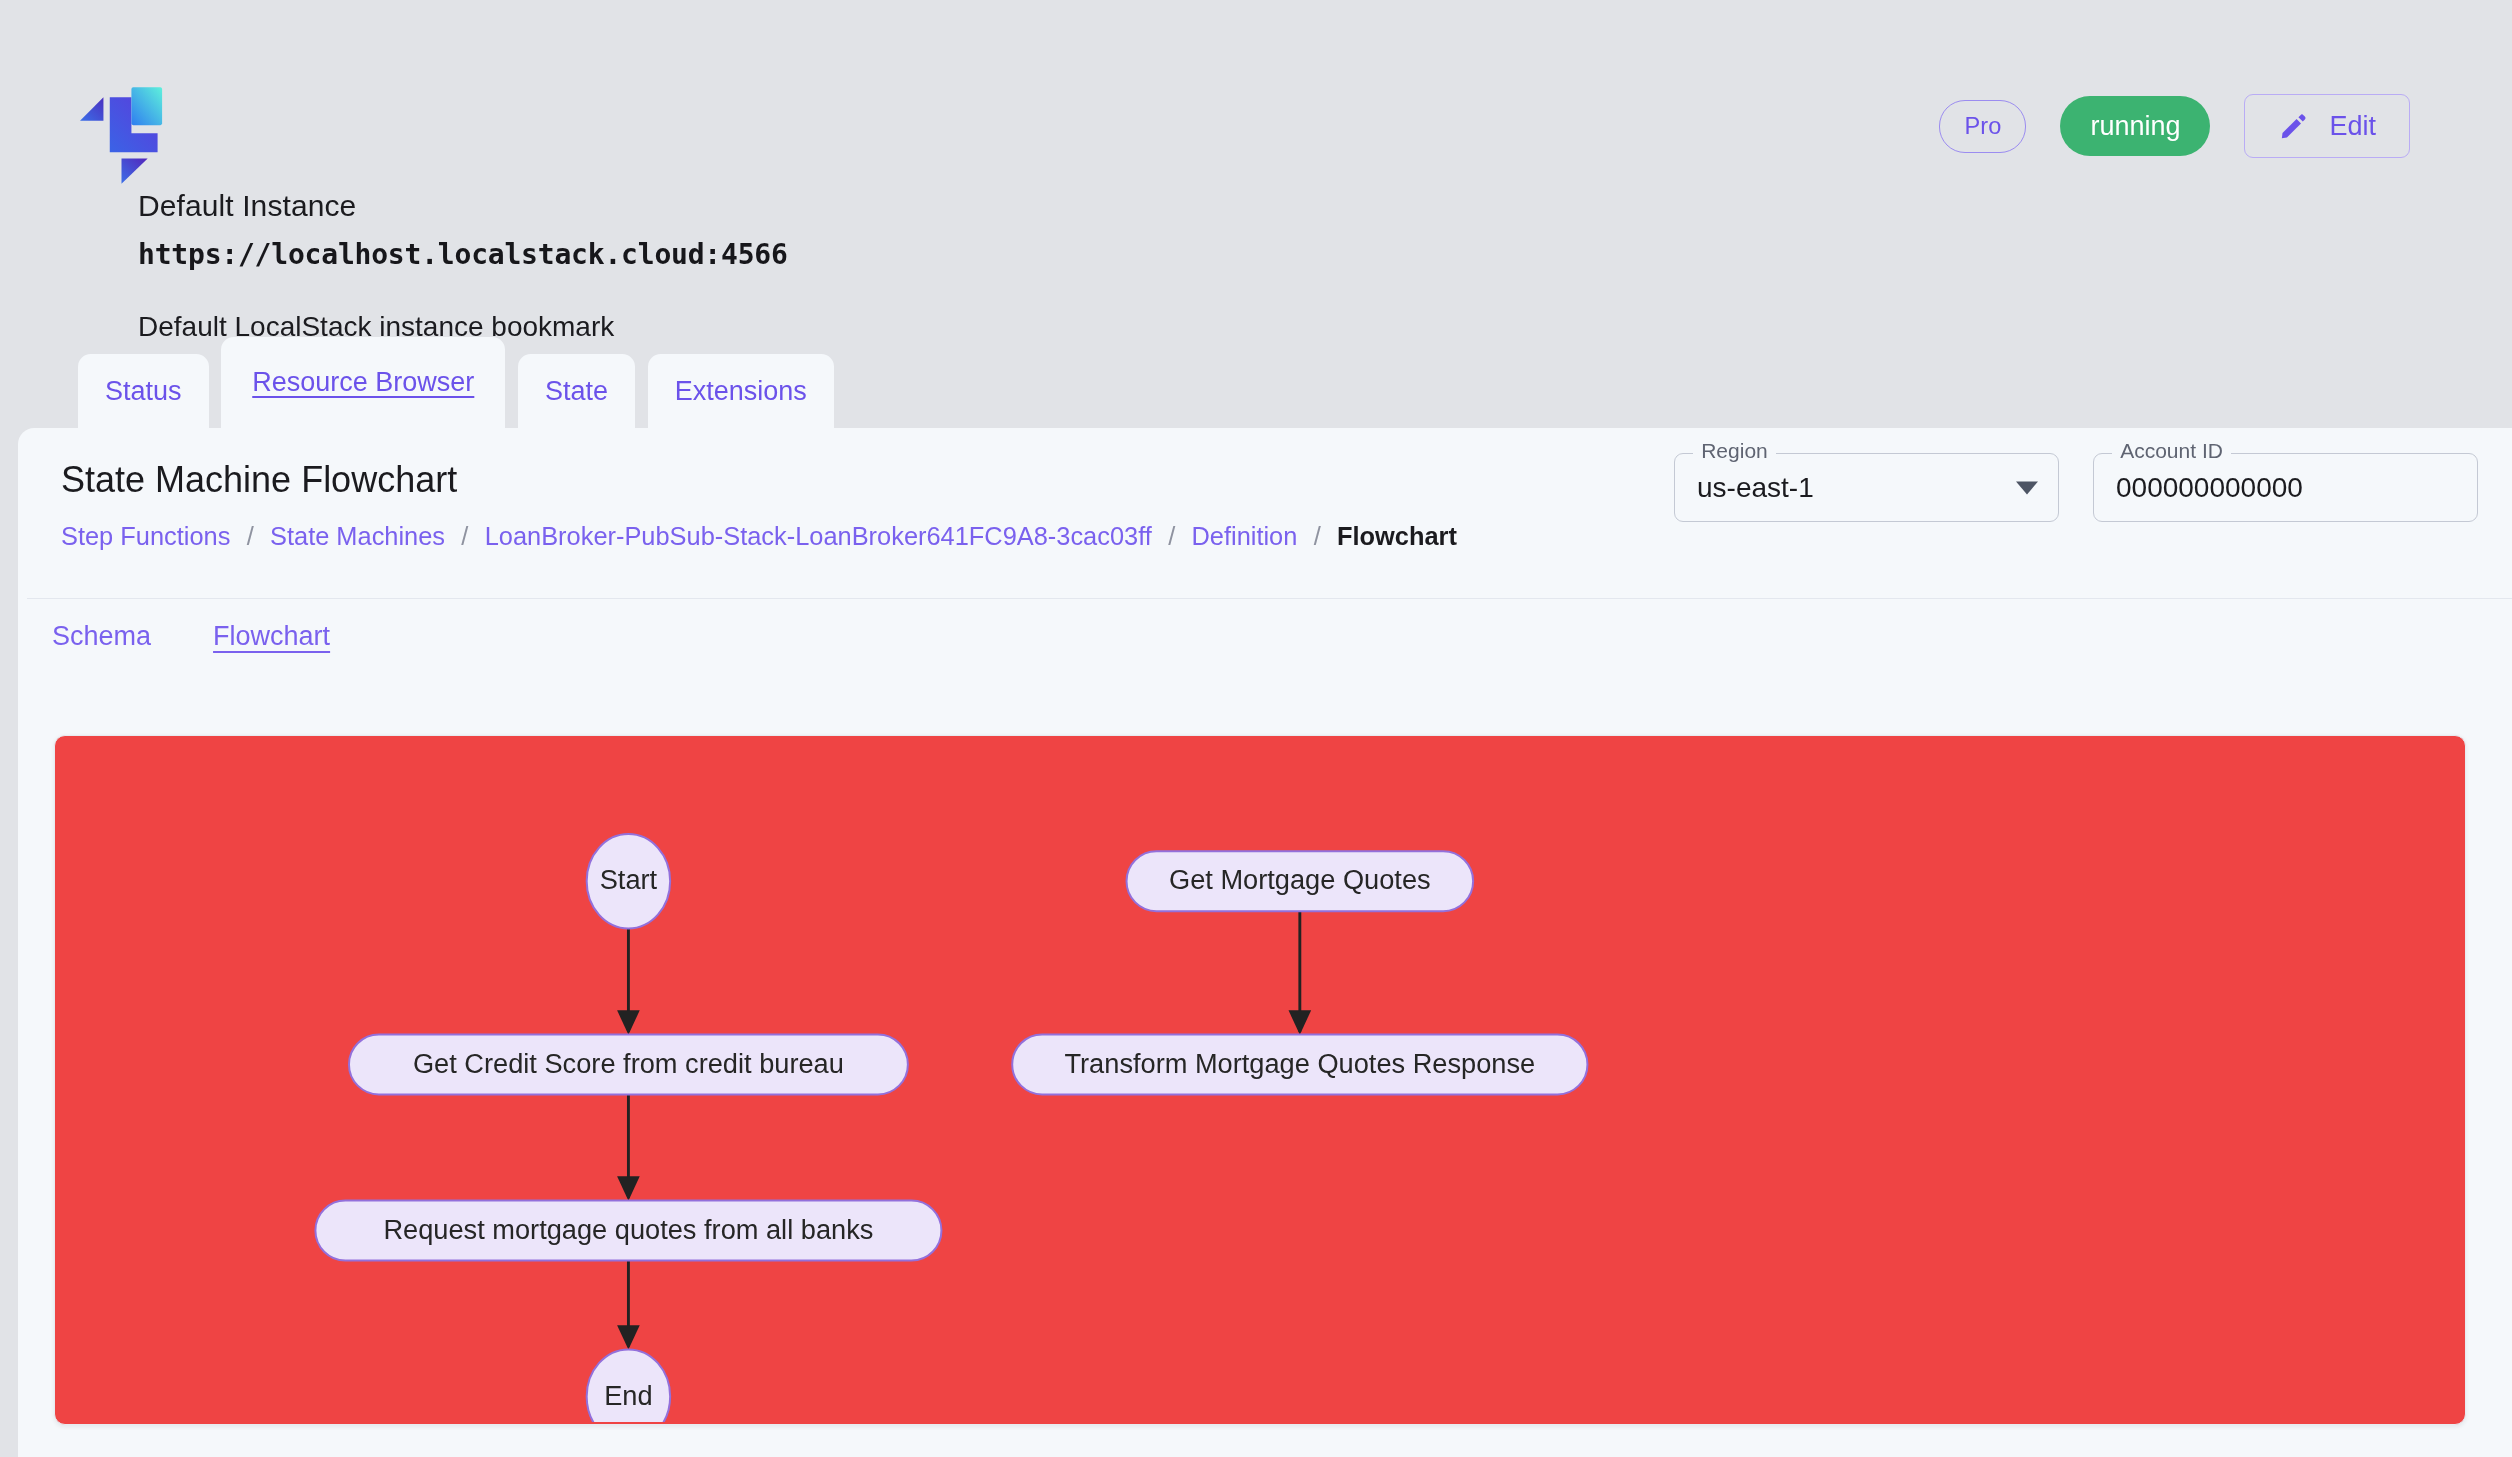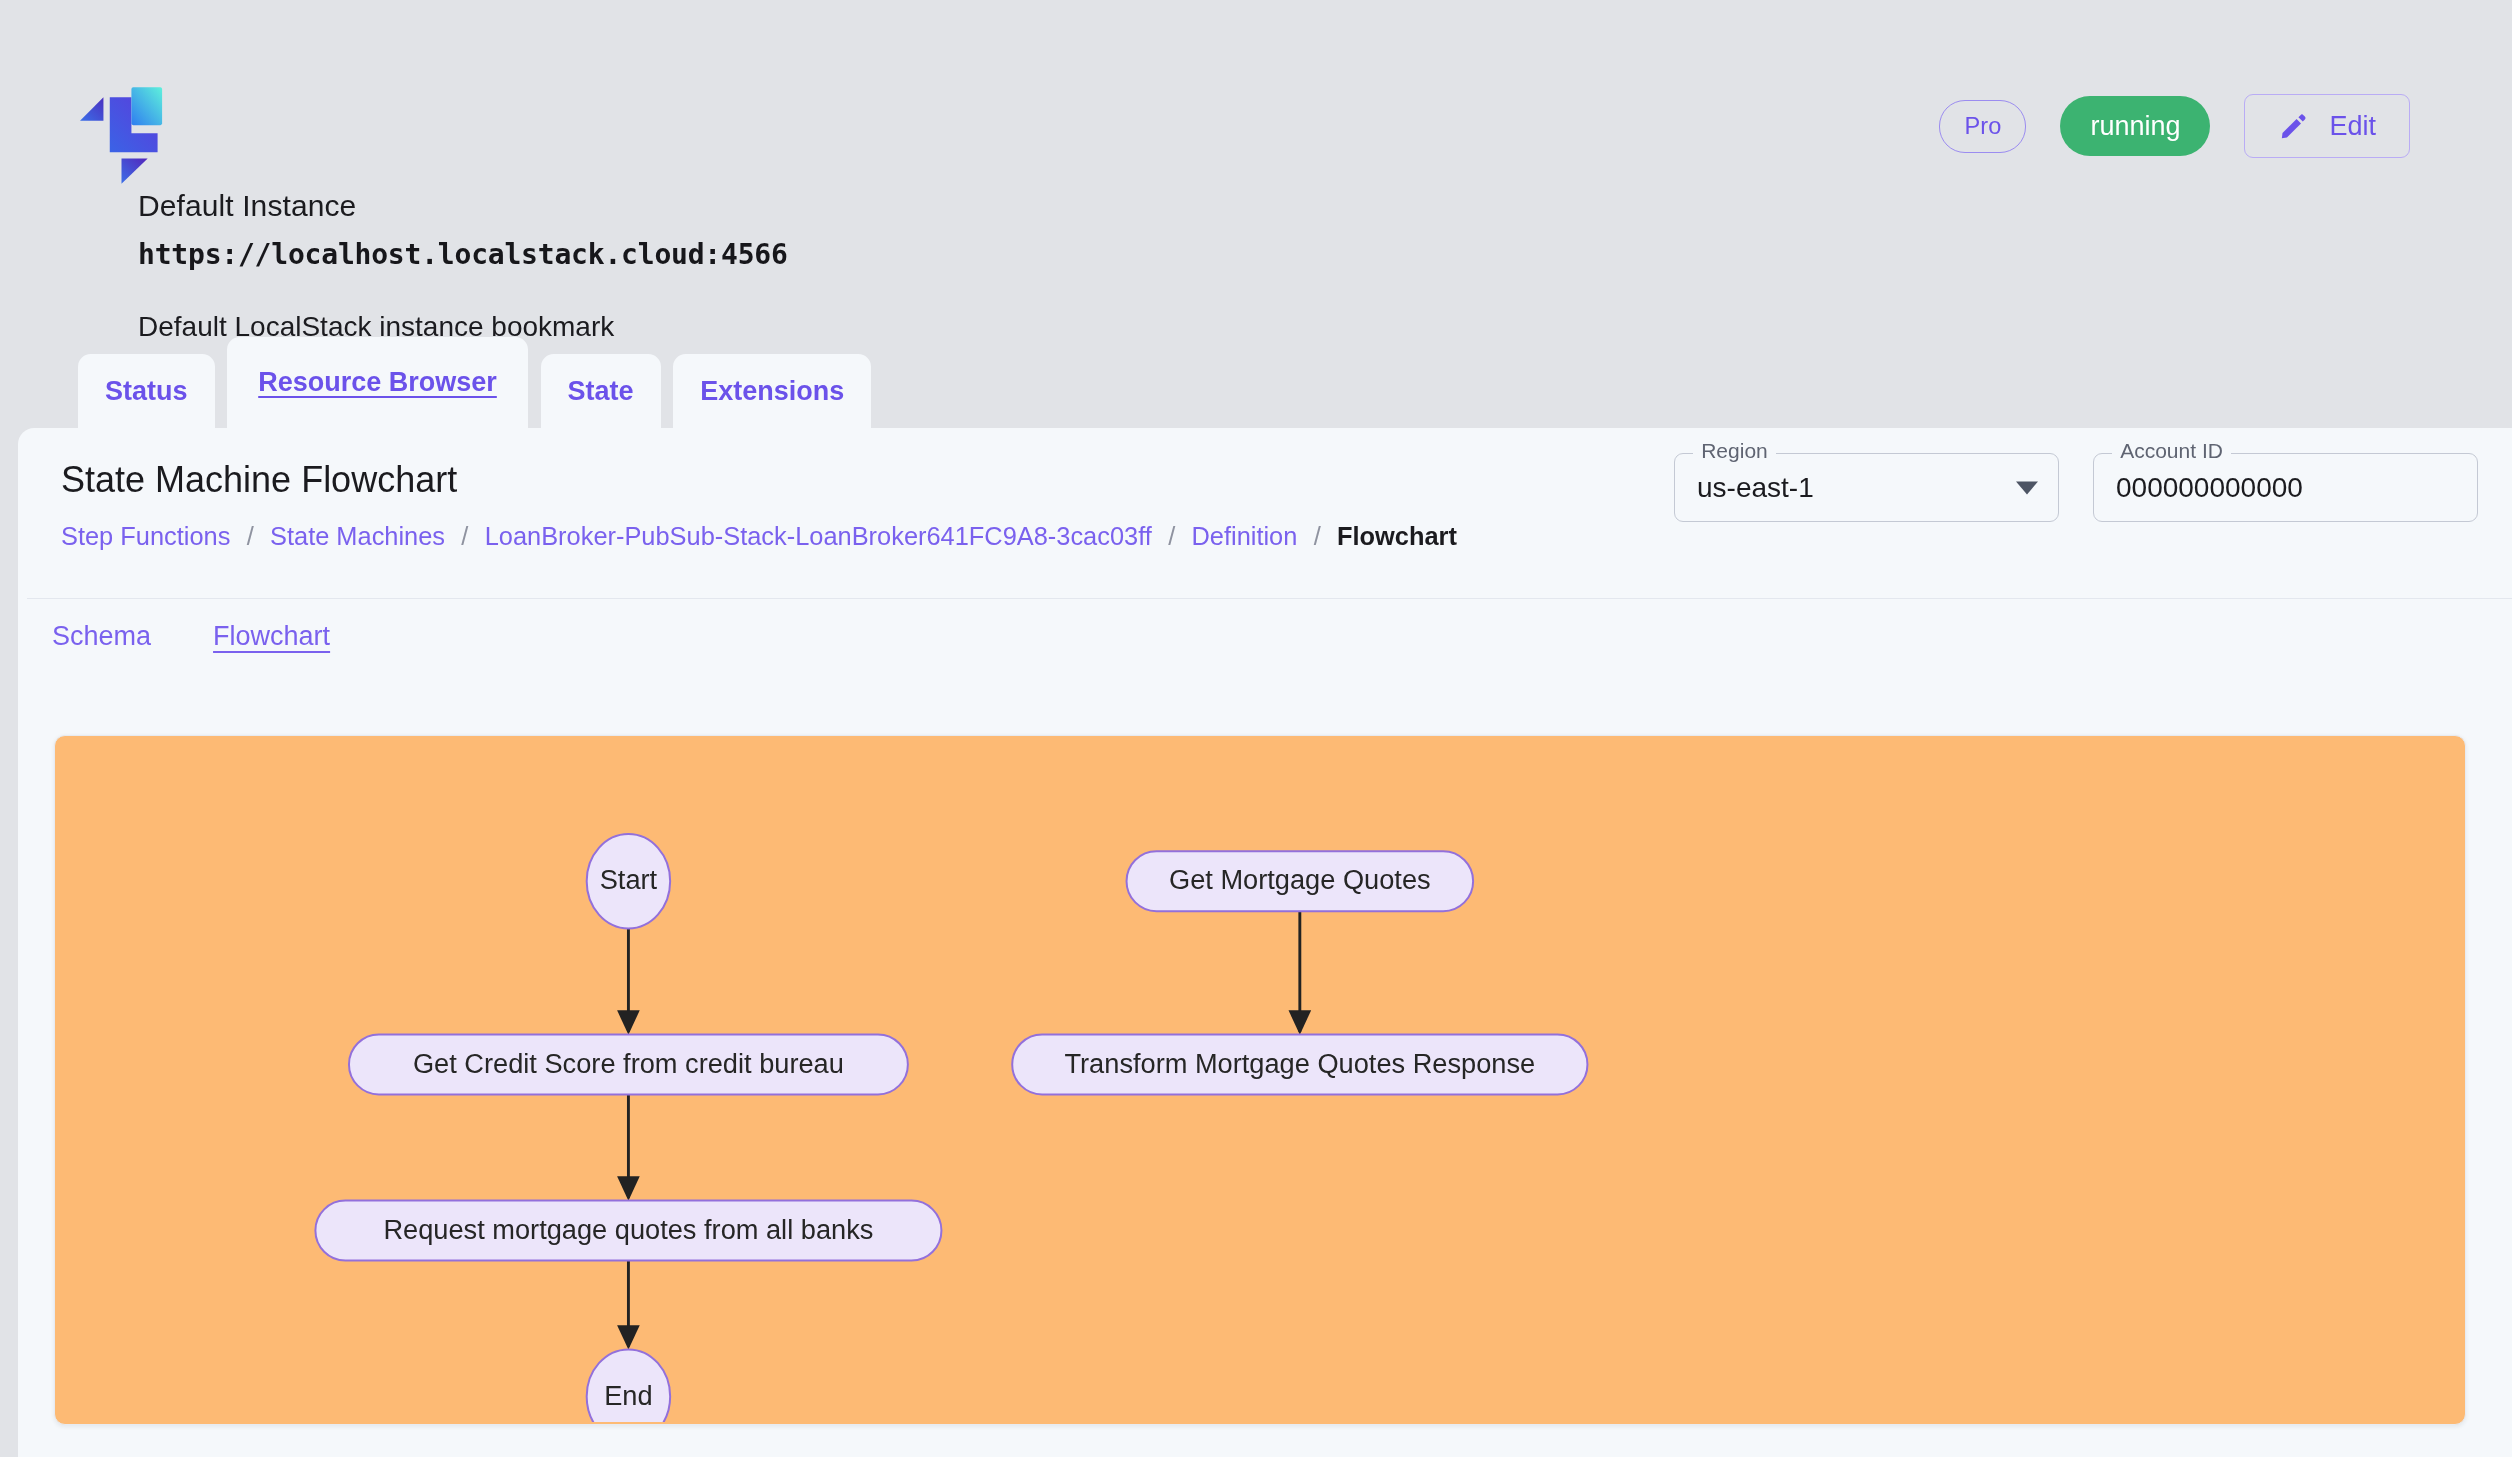--- a/index.html
+++ b/index.html
@@ -104,21 +104,20 @@
   }
   #edit-button svg { display: block; }
 
   
   #primary-tabs {
     position: absolute;
     left: 78px; bottom: 0;
     display: flex;
     align-items: flex-end;
     gap: 12.7px;
-    font-weight: bold;
   }
   .ptab {
     background: #f5f8fb;
     border-radius: 12.7px 12.7px 0 0;
     color: #6b52ea;
     font-size: 27px;
     display: flex; align-items: center; justify-content: center;
     padding: 0 27px;
     height: 74px;
     box-sizing: border-box;
@@ -213,21 +212,21 @@
   }
   .stab { color: #7a61ee; cursor: pointer; }
   .stab.active { text-decoration: underline; text-underline-offset: 6.4px; }
 
   
   #flowchart-card {
     position: absolute;
     left: 36px; top: 307px;
     width: 2412px;
     height: 690px;
-    background: #fdba74;
+    background: #ef4444;
     border: 1.8px solid #e8ebf0;
     border-radius: 11px;
     box-shadow: 0 1.8px 4.5px rgba(20,25,40,.07);
     box-sizing: border-box;
     overflow: hidden;
   }
   #flow-svg { position: absolute; left: 0; top: 0; }
   .node-text {
     font-family: "Liberation Sans", sans-serif;
     font-size: 30px;

